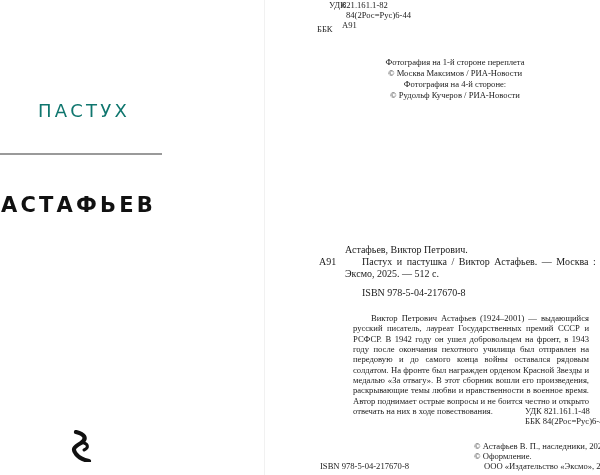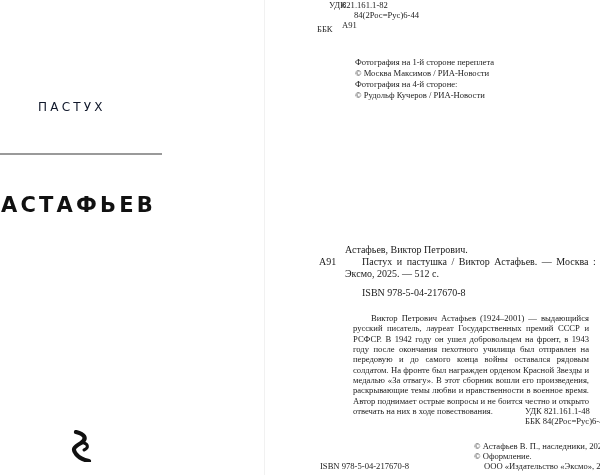--- a/index.html
+++ b/index.html
@@ -4,33 +4,33 @@
 <style>
   html, body { margin:0; padding:0; background:#ffffff; }
   body { width:600px; height:475px; position:relative; overflow:hidden; color:#1a1a1a; }
   .abs { position:absolute; white-space:nowrap; }
   .serif { font-family: "Liberation Serif", "DejaVu Serif", serif; }
 
   
   #left-page { position:absolute; left:0; top:0; width:264px; height:475px; background:#ffffff; }
   #fold { position:absolute; left:264px; top:0; width:1px; height:475px; background:#f1f1f1; }
 
-  .title-line { font-family: "DejaVu Sans", sans-serif; font-size:12px; letter-spacing:3.2px; color:#0f172a; font-weight:normal; }
+  .title-line { font-family: "DejaVu Sans", sans-serif; font-size:18px; letter-spacing:3.2px; color:#0f766e; font-weight:normal; }
   .author-line { font-family: "DejaVu Sans", sans-serif; font-size:21px; letter-spacing:3.2px; color:#111; font-weight:bold; }
   #title-rule { position:absolute; left:0; top:153px; width:162px; height:2px; background:#9a9a9a; }
 
   #logo { position:absolute; left:62px; top:430px; width:38px; height:32px; }
   #logo-city { font-family: "DejaVu Sans", sans-serif; font-size:8px; letter-spacing:1px; color:#222;margin-top:16px; }
 
   
   .s9 { font-size:8.6px; line-height:10.4px; color:#222; }
   .s10 { font-size:10px; line-height:12.5px; color:#1a1a1a; }
   #annotation { position:absolute; left:345px; top:305px; width:252px; font-size:8.6px; line-height:10.35px; text-align:justify; color:#222; white-space:normal; }
   #annotation p { margin:8px; text-indent:18px; }
-  .credits { width:200px; }
+  .credits { text-align:center; width:200px; }
 </style>
 </head>
 <body>
 
 <div id="left-page">
   <div class="abs title-line" style="left:38px; top:100px;">ПАСТУХ</div>
   <div id="title-rule"></div>
   <div class="abs author-line" style="left:1px; top:193px;">АСТАФЬЕВ</div>
 
   <div id="logo">
@@ -41,21 +41,21 @@
   </div>
   <div class="abs" id="logo-city" style="left:62px; top:463px;">МОСКВА</div>
 </div>
 <div id="fold"></div>
 
 <div>
 
   <div class="abs serif s9" style="left:329px; top:0px;">УДК</div>
   <div class="abs serif s9" style="left:342px; top:0px;">821.161.1-82</div>
   <div class="abs serif s9" style="left:317px; top:24px;">ББК</div>
-  <div class="abs serif s9" style="left:354px; top:10px;">84(2Рос=Рус)6-44</div>
+  <div class="abs serif s9" style="left:346px; top:10px;">84(2Рос=Рус)6-44</div>
   <div class="abs serif s9" style="left:342px; top:20px;">А91</div>
 
   <div class="abs serif s9 credits" style="left:355px; top:57px;">Фотография на 1-й стороне переплета</div>
   <div class="abs serif s9 credits" style="left:355px; top:68px;">© Москва Максимов / РИА-Новости</div>
   <div class="abs serif s9 credits" style="left:355px; top:79px;">Фотография на 4-й стороне:</div>
   <div class="abs serif s9 credits" style="left:355px; top:90px;">© Рудольф Кучеров / РИА-Новости</div>
 
   <div class="abs serif s10" style="left:345px; top:244px;">Астафьев, Виктор Петрович.</div>
   <div class="abs serif s10" style="left:319px; top:256px;">А91</div>
   <div class="abs serif s10" style="left:362px; top:256px; word-spacing:2px;">Пастух и пастушка / Виктор Астафьев. — Москва :</div>

